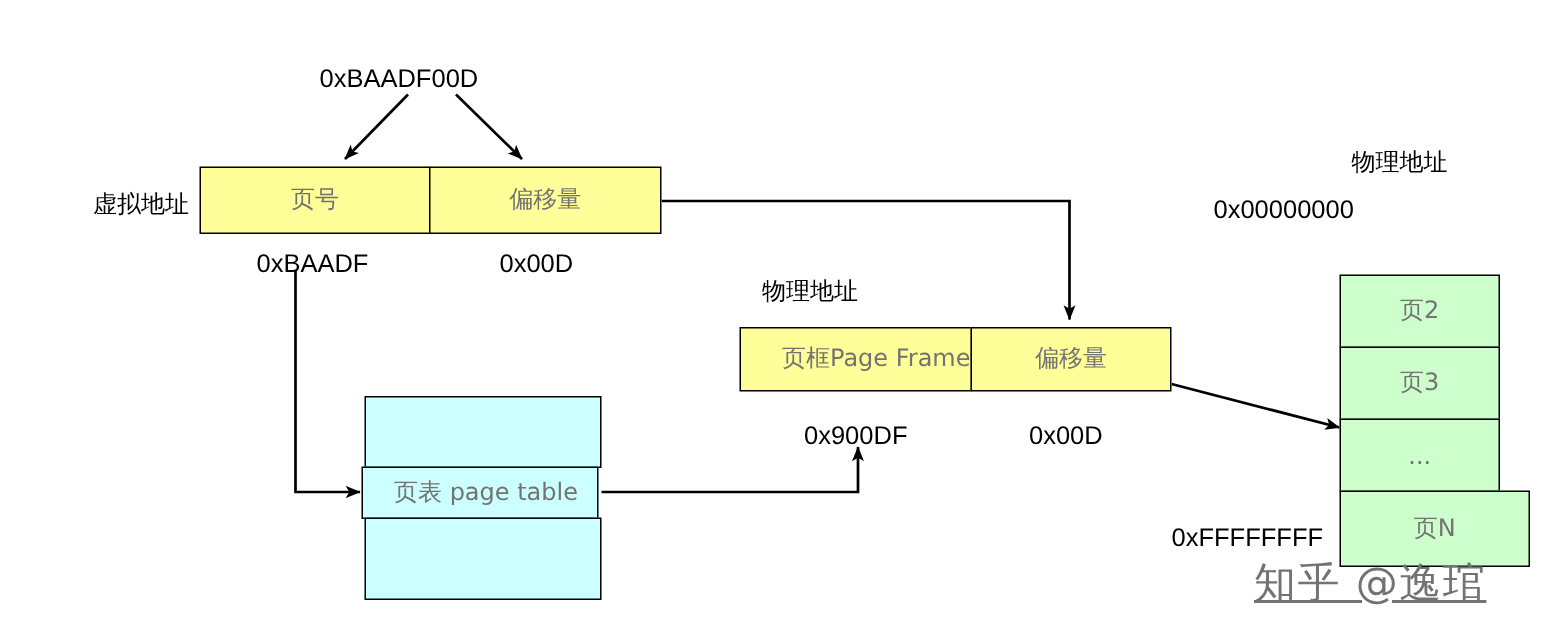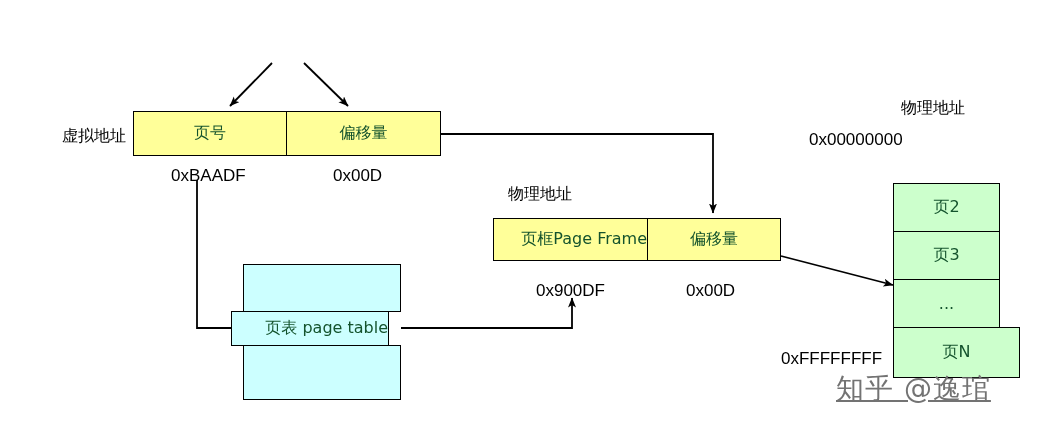--- a/index.html
+++ b/index.html
@@ -29,21 +29,21 @@
     font-family: "DejaVu Sans", "Liberation Sans", sans-serif;
     font-size: 16px;
   }
   .box {
     position: absolute;
     box-sizing: border-box;
     border: 1.5px solid #000000;
     display: flex;
     align-items: center;
     justify-content: center;
-    color: #14532d;
+    color: #737373;
     white-space: nowrap;
   }
   .yellow { background: #ffff99; }
   .cyan   { background: #ccffff; }
   .green  { background: #ccffcc; }
 
   .cell-txt {
     font-family: "DejaVu Sans", "Liberation Sans", sans-serif;
     font-size: 16px;
   }
@@ -86,20 +86,21 @@
 
     <polyline points="197,180 197,328 240,328" fill="none" stroke="#000000" stroke-width="1.8" marker-end="url(#ah)"></polyline>
 
     <polyline points="401,328 572,328 572,298" fill="none" stroke="#000000" stroke-width="1.8" marker-end="url(#ah)"></polyline>
 
     <polyline points="441,134 713,134 713,213" fill="none" stroke="#000000" stroke-width="1.8" marker-end="url(#ah)"></polyline>
 
     <line x1="781" y1="256" x2="893" y2="285" stroke="#000000" stroke-width="1.8" marker-end="url(#ah)"></line>
   </svg>
 
+  <div class="lbl hexlbl" style="left:213px; top:44px;">0xBAADF00D</div>
 
   <div class="lbl cn" style="left:30px; top:128px;margin-left:32px;">虚拟地址</div>
 
   <div class="lbl hexlbl" style="left:171px; top:167px;">0xBAADF</div>
 
   <div class="lbl hexlbl" style="left:333px; top:167px;">0x00D</div>
 
   <div class="lbl cn" style="left:508px; top:186px;">物理地址</div>
 
   <div class="lbl hexlbl" style="left:536px; top:282px;">0x900DF</div>
@@ -115,21 +116,21 @@
   <div class="box yellow" style="left:133px; top:111px; width:154px; height:45px;">
     <span class="cell-txt">页号</span>
   </div>
   <div class="box yellow" style="left:286px; top:111px; width:155px; height:45px;">
     <span class="cell-txt">偏移量</span>
   </div>
 
   <div class="box cyan" style="left:243px; top:264px; width:158px; height:48px;">
     <span class="cell-txt"></span>
   </div>
-  <div class="box cyan" style="left:231px; top:311px; width:158px; height:35px; justify-content:flex-end; padding-left:8px;">
+  <div class="box cyan" style="left:241px; top:311px; width:158px; height:35px; justify-content:center; padding-left:8px;">
     <span class="cell-txt-mix">页表 page table</span>
   </div>
   <div class="box cyan" style="left:243px; top:345px; width:158px; height:55px;">
     <span class="cell-txt"></span>
   </div>
 
   <div class="box yellow" style="left:493px; top:218px; width:155px; height:43px;justify-content:flex-end;">
     <span class="cell-txt-mix">页框Page Frame</span>
   </div>
   <div class="box yellow" style="left:647px; top:218px; width:134px; height:43px;">

